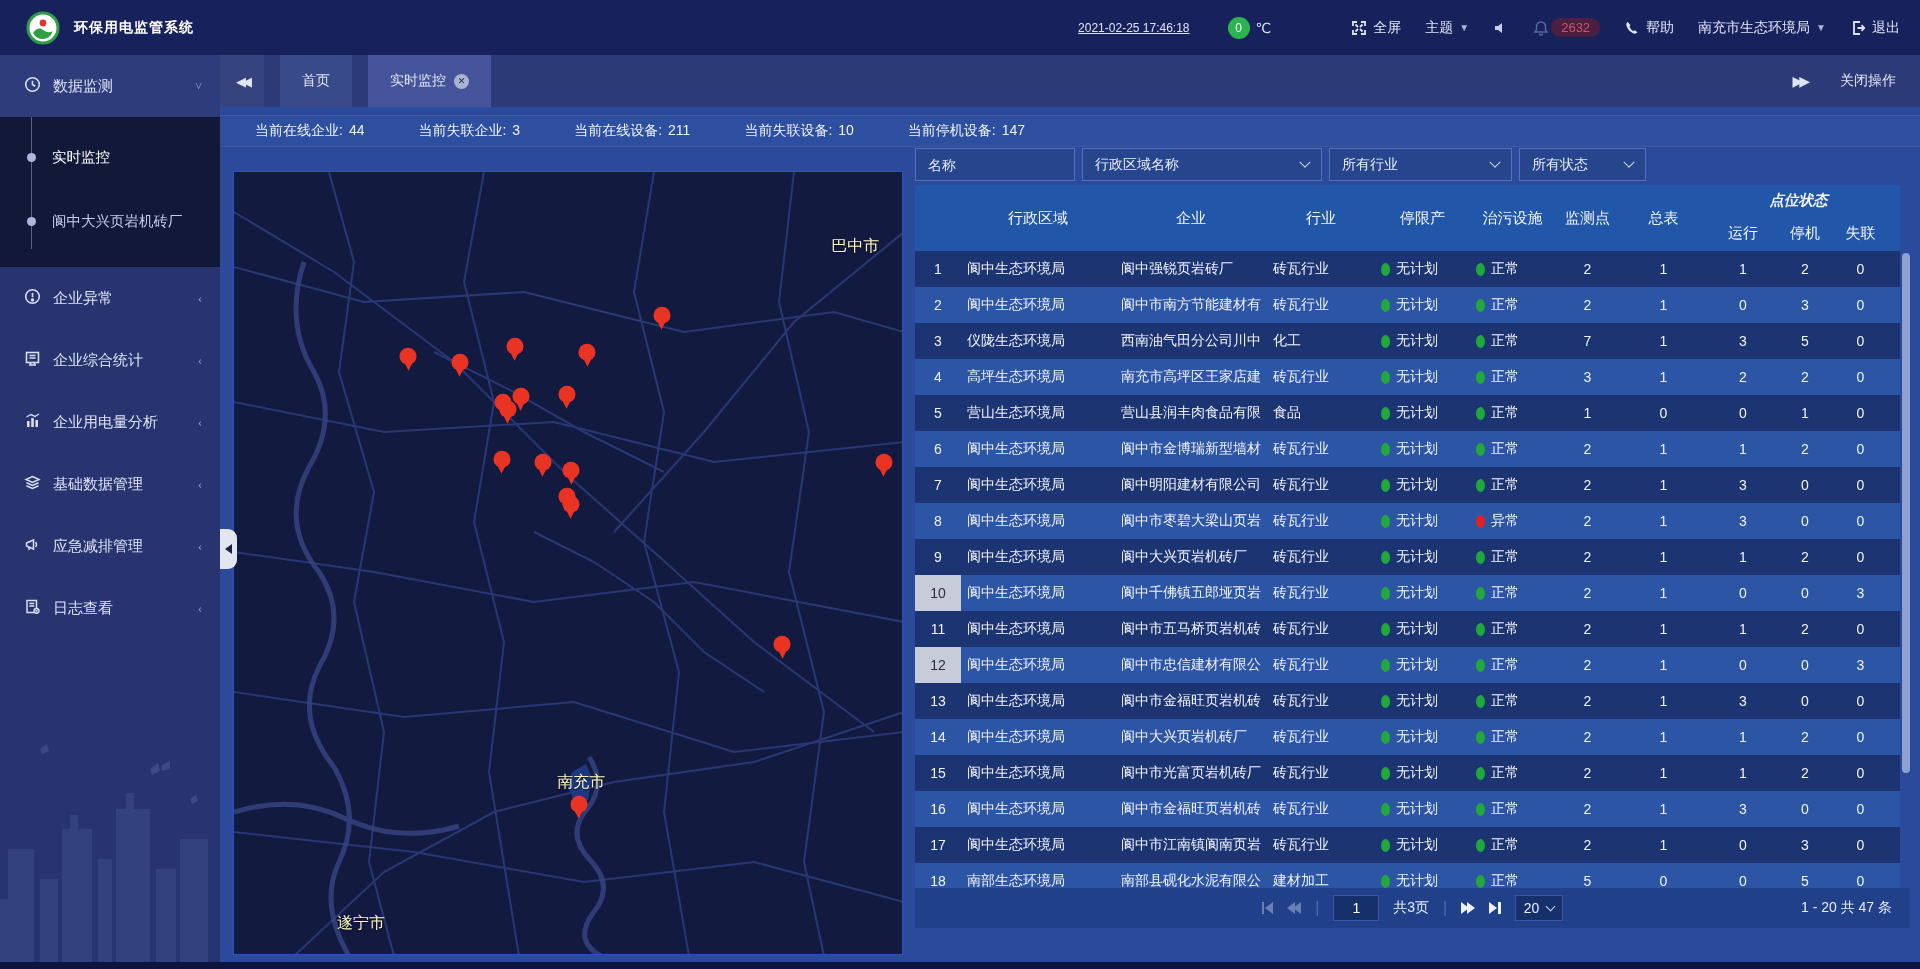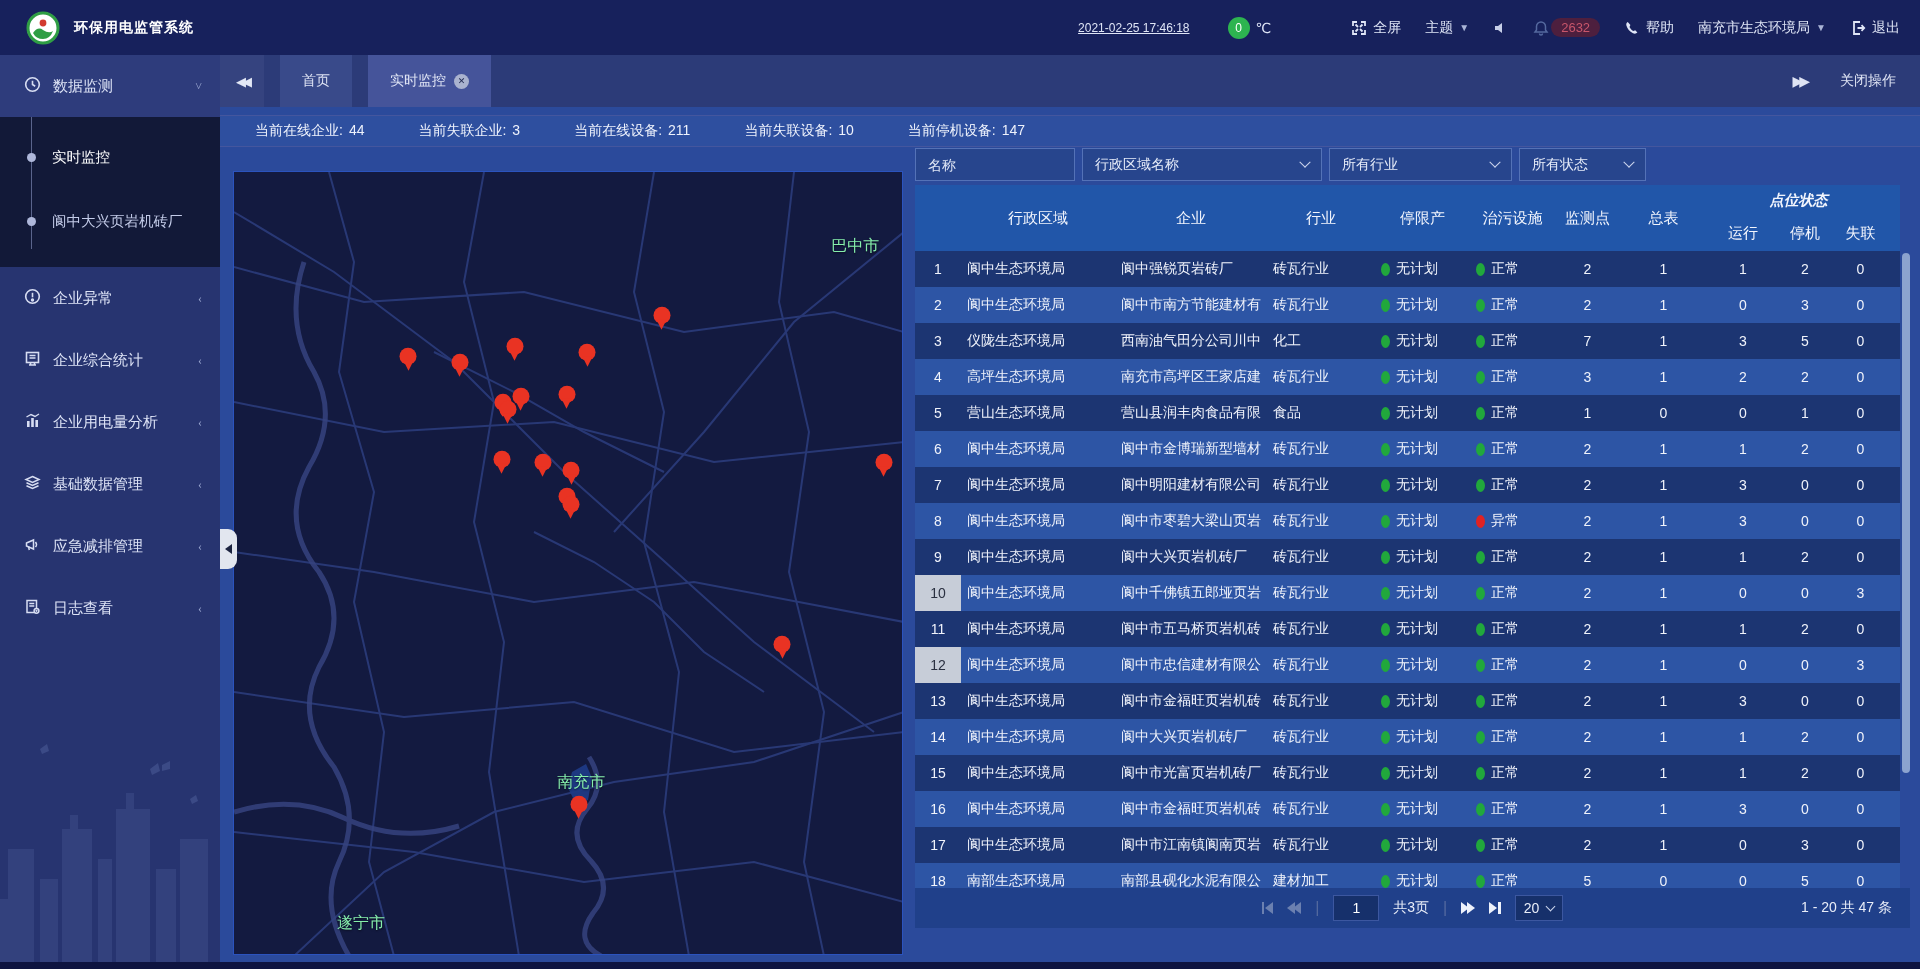--- a/index.html
+++ b/index.html
@@ -59,21 +59,21 @@
   
   .collapse-handle { position:absolute; left:0px; top:422px; width:17px; height:40px; background:#e2e6ef;
     border-radius:0 9px 9px 0; display:flex; align-items:center; justify-content:center; cursor:pointer; z-index:25; }
   .collapse-handle .tri { width:0; height:0; border-top:5px solid transparent; border-bottom:5px solid transparent;
     border-right:7px solid #1c2340; }
 
   
   .map { position:absolute; left:13px; top:64px; width:670px; height:784px; background:#131a40;
     border:1px solid #2b53be; overflow:hidden; }
   .map svg.roads { position:absolute; left:0; top:0; }
-  .city-label { position:absolute; transform:translate(-50%,-50%); font-size:16px; color:#86efac;
+  .city-label { position:absolute; transform:translate(-50%,-50%); font-size:16px; color:#fef9c3;
     text-shadow:0 1px 2px rgba(0,0,0,.6); white-space:nowrap; }
   .pin { position:absolute; width:17px; height:17px; border-radius:50%; transform:translate(-50%,-60%); }
   .pin::after { content:""; position:absolute; left:3.2px; top:13px; width:0; height:0;
     border-left:5.3px solid transparent; border-right:5.3px solid transparent; border-top:10px solid; border-top-color:inherit; }
 
   
   .rpanel { position:absolute; left:695px; top:0; width:995px; height:862px; }
   .filters { position:absolute; left:0; top:41px; height:33px; display:flex; }
   .fbox { height:33px; background:#27458d; border:1px solid rgba(130,160,225,.5); display:flex;
     align-items:center; padding:0 12px; font-size:14px; color:#e6ecf9; margin-right:7px; }

